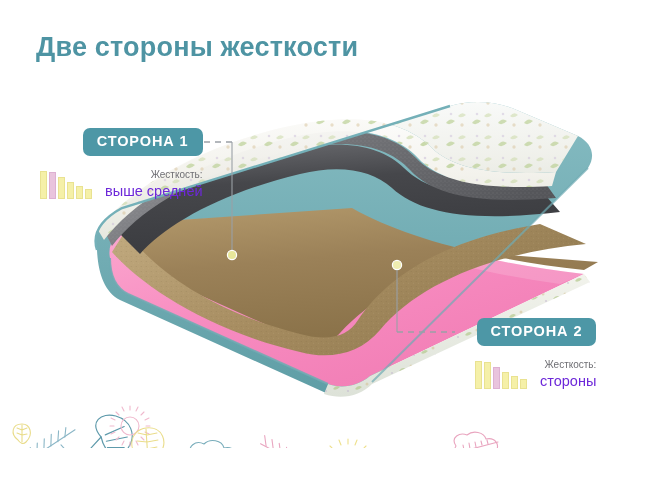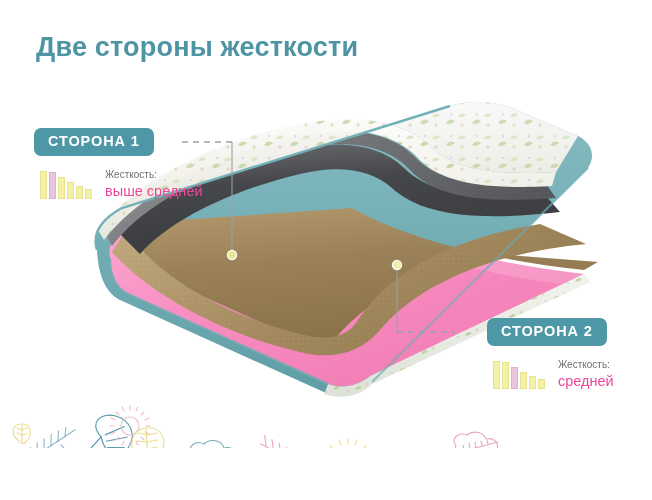--- a/index.html
+++ b/index.html
@@ -36,20 +36,21 @@
     position: absolute;
     left: 0;
     top: 0;
     width: 652px;
     height: 500px;
   }
 
   
   .callout {
     position: absolute;
+    text-align: right;
   }
   .side-badge {
     display: inline-block;
     background: #4d97a6;
     color: #ffffff;
     font-size: 14.5px;
     font-weight: bold;
     letter-spacing: 0.9px;
     padding: 6px 14px 7px 14px;
     border-radius: 7px;
@@ -65,21 +66,21 @@
     line-height: 1.38;
     white-space: nowrap;
   }
   .stiffness-label {
     font-size: 10px;
     color: #6f6f74;
     display: block;
   }
   .stiffness-value {
     font-size: 14.5px;
-    color: #ec4899;
+    color: #6d28d9;
     display: block;
   }
   .bars {
     display: flex;
     align-items: flex-end;
     height: 30px;
     gap: 2px;
   }
   .bar {
     width: 7px;
@@ -95,21 +96,21 @@
   
   #callout-side-1 {
     left: 34px;
     top: 128px;
   }
   #callout-side-1 .stiffness-row { padding-left: 6px; }
   #callout-side-1 .bars { margin-right: 13px; }
 
   
   #callout-side-2 {
-    left: 487px;
+    left: 469px;
     top: 318px;
   }
   #callout-side-2 .stiffness-row { padding-left: 6px; }
   #callout-side-2 .bars { margin-right: 13px; }
 
   
   #leaders {
     position: absolute;
     left: 0; top: 0;
     width: 652px; height: 500px;
@@ -354,21 +355,21 @@
       <div class="bars">
         <div class="bar" style="height: 28px; background: rgb(245, 240, 168);"></div>
         <div class="bar" style="height: 27px; background: rgb(245, 240, 168);"></div>
         <div class="bar accent" style="height: 22px; background: rgb(233, 196, 221);"></div>
         <div class="bar" style="height: 17px; background: rgb(245, 240, 168);"></div>
         <div class="bar" style="height: 13px; background: rgb(245, 240, 168);"></div>
         <div class="bar" style="height: 10px; background: rgb(245, 240, 168);"></div>
       </div>
       <div class="stiffness-text">
         <span class="stiffness-label">Жесткость:</span>
-        <span class="stiffness-value">средней</span>
+        <span class="stiffness-value">стороны</span>
       </div>
     </div>
   </div>
 
   <svg id="botanical-band" viewBox="0 0 652 102">
     <g fill="none" stroke-width="1.1" stroke-linecap="round" stroke-linejoin="round">
 
       <g stroke="#5e9aab" transform="translate(78,18) scale(1.05)">
         <path d="M0,44 L22,20"></path>
         <path d="M22,20 C10,6 22,-4 36,0 C50,4 56,18 48,30 C40,42 26,38 22,20z"></path>

